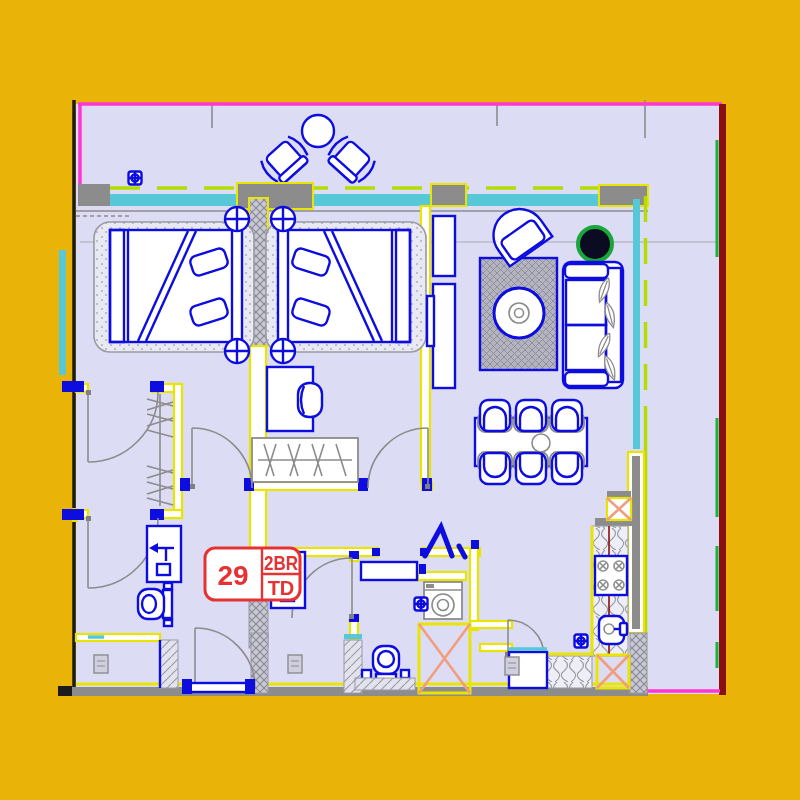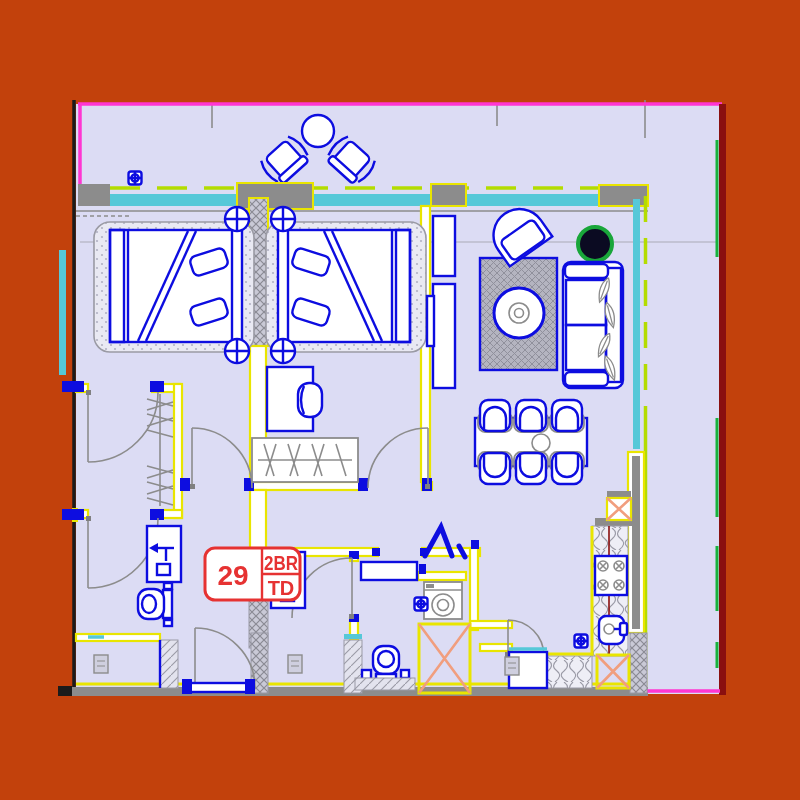--- a/index.html
+++ b/index.html
@@ -1,16 +1,16 @@
 <!DOCTYPE html>
 <html style="--floor: #dcdcf4; --blue: #0d0de0; --yellow: #e9e500; --gray: #8c8c8c; --cyan: #56c8d8; --chartreuse: #b4dc00; --magenta: #ff36d2; --darkred: #8a0f0f; --green: #17b33c; --orange: #f19e7e; --red: #e63232; --black: #1b1b1b; --plant-fill: #0b0b22; --plant-ring: #19a63a;"><head>
 <meta charset="utf-8">
 <style>
   html,body{margin:0;padding:0;background:#fff;}
-  #stage{position:relative;width:800px;height:800px;background:#c2410c;overflow:hidden;
+  #stage{position:relative;width:800px;height:800px;background:#eab308;overflow:hidden;
          font-family:"Liberation Sans",sans-serif;}
   svg{display:block}
   
   .floor{fill:var(--floor,#dcdcf4);}
   .b   {stroke:var(--blue,#0d0de0);fill:none;stroke-width:2.4;}
   .bf  {stroke:var(--blue,#0d0de0);fill:#fff;stroke-width:2.4;}
   .bfill{fill:var(--blue,#0d0de0);stroke:none;}
   .bthick{stroke:var(--blue,#0d0de0);fill:none;stroke-width:5;stroke-linecap:round;}
   .g   {stroke:var(--gray,#8c8c8c);fill:none;stroke-width:1.6;}
   .gf  {stroke:var(--gray,#8c8c8c);fill:#fff;stroke-width:1.8;}

